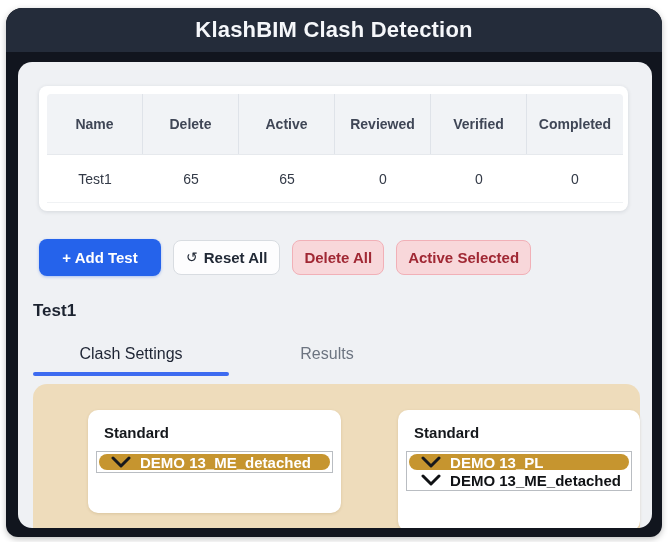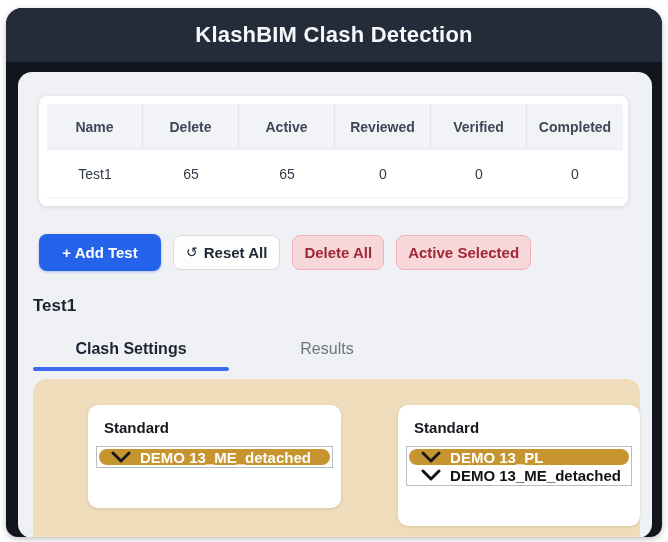--- a/index.html
+++ b/index.html
@@ -9,21 +9,21 @@
     -webkit-font-smoothing:antialiased;
   }
   .window{
     position:absolute;left:6px;top:8px;width:656px;height:529px;
     background:var(--frame-bg,#11151e);
     border-radius:16px 16px 12px 12px;
     overflow:hidden;
     box-shadow:0 2px 6px rgba(0,0,0,.25);
   }
   .titlebar{
-    height:54px;background:var(--header-bg,#242c3a);
+    height:44px;background:var(--header-bg,#242c3a);
     display:flex;align-items:center;justify-content:center;
     border-radius:16px 16px 0 0;
   }
   .titlebar .title{
     color:#f5f7fa;font-size:22px;font-weight:bold;letter-spacing:.2px;
   }
   .panel{
     margin:10px 10px 0 12px;height:466px;
     background:var(--panel-bg,#eff1f4);
     border-radius:14px;overflow:hidden;
@@ -31,21 +31,21 @@
   }
   
   .table-card{
     margin:0 24px 0 21px;background:#ffffff;border-radius:8px;
     padding:8px;box-shadow:0 1px 4px rgba(20,30,50,.12);
     overflow:hidden;
   }
   .tbl{width:576px;}
   .tbl-head{display:grid;grid-template-columns:repeat(6,96px);background:#f1f3f6;border-radius:4px 4px 0 0;border-bottom:1px solid #e6e9ed;}
   .th{
-    height:45px;display:flex;align-items:center;justify-content:center;
+    height:60px;display:flex;align-items:center;justify-content:center;
     font-size:14px;font-weight:bold;color:#3f4656;border-right:1px solid #dfe3e9;
     white-space:nowrap;overflow:hidden;
   }
   .th:last-child{border-right:none;}
   .tbl-row{display:grid;grid-template-columns:repeat(6,96px);background:#ffffff;border-bottom:1px solid #f0f2f4;}
   .td{
     height:47px;display:flex;align-items:center;justify-content:center;
     font-size:14px;color:#333a47;white-space:nowrap;overflow:hidden;
   }
   
@@ -68,21 +68,21 @@
     height:35px;padding:0 11px;
     background:var(--delete-bg,#f8d7da);
     border:1px solid var(--delete-border,#f1b0b7);
     color:var(--delete-text,#a02834);
   }
   
   .test-title{margin:25px 0 0 15px;font-size:17px;font-weight:bold;color:#1c2330;}
   .tabs{display:flex;margin:16px 0 0 15px;}
   .tab{width:196px;text-align:center;padding:8px 0 0 0;cursor:pointer;}
   .tab .tab-label{font-size:16px;color:#6c7480;}
-  .tab.active .tab-label{color:#1d2433;font-weight:bold;}
+  .tab.active .tab-label{color:#1d2433;font-weight:normal;}
   .tab .underline{height:4px;border-radius:3px;margin-top:9px;background:transparent;}
   .tab.active .underline{background:var(--tab-underline-blue,#3d6bf0);}
   
   .settings-panel{
     margin:8px 12px 0 15px;height:200px;
     background:var(--tan,#eedcbb);border-radius:14px;
     padding:26px 0 0 22px;box-sizing:border-box;
     display:flex;gap:24px;align-items:flex-start;
   }
   .std-card{

